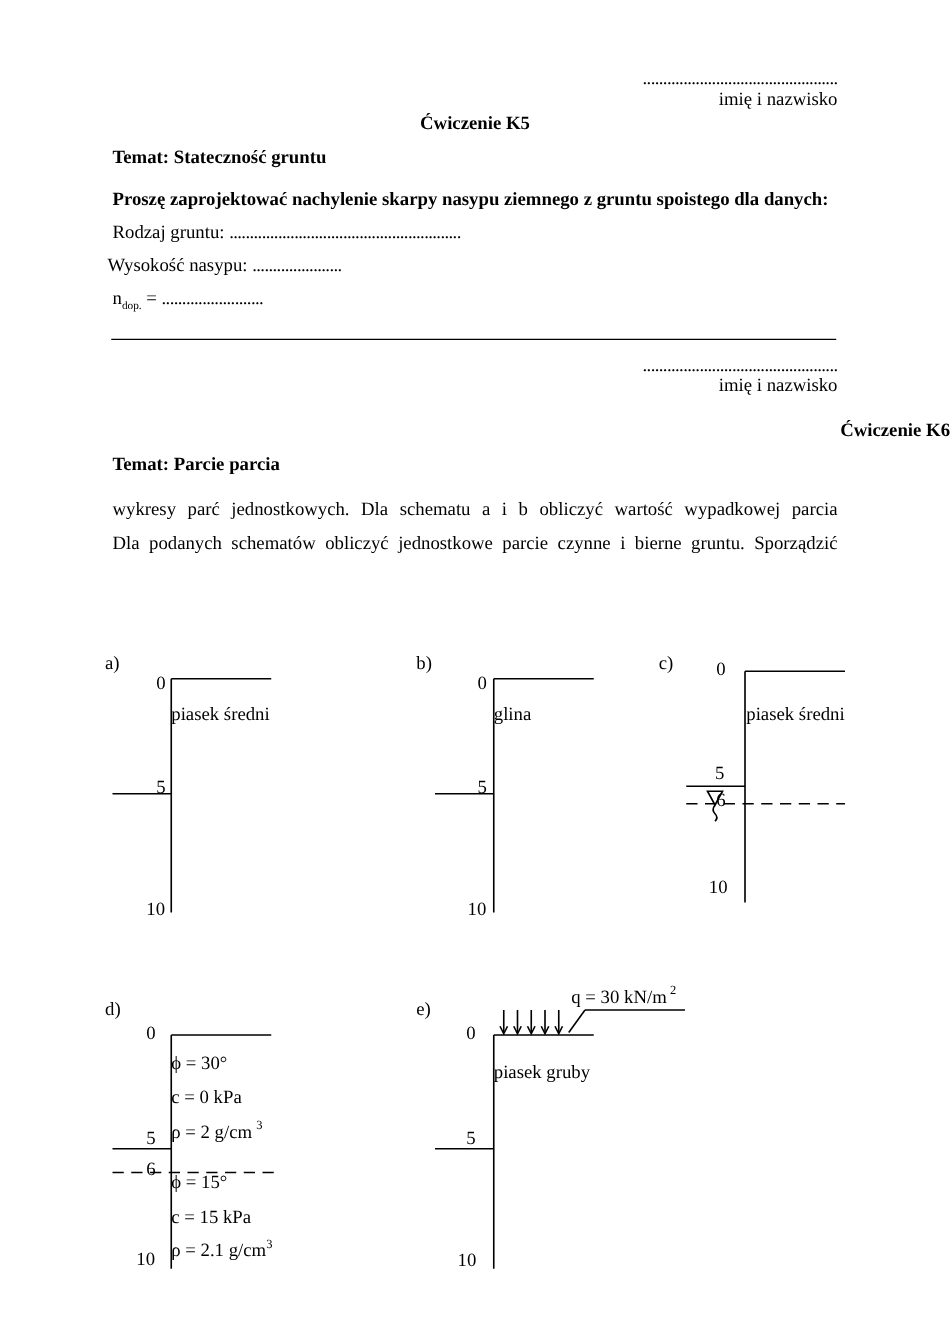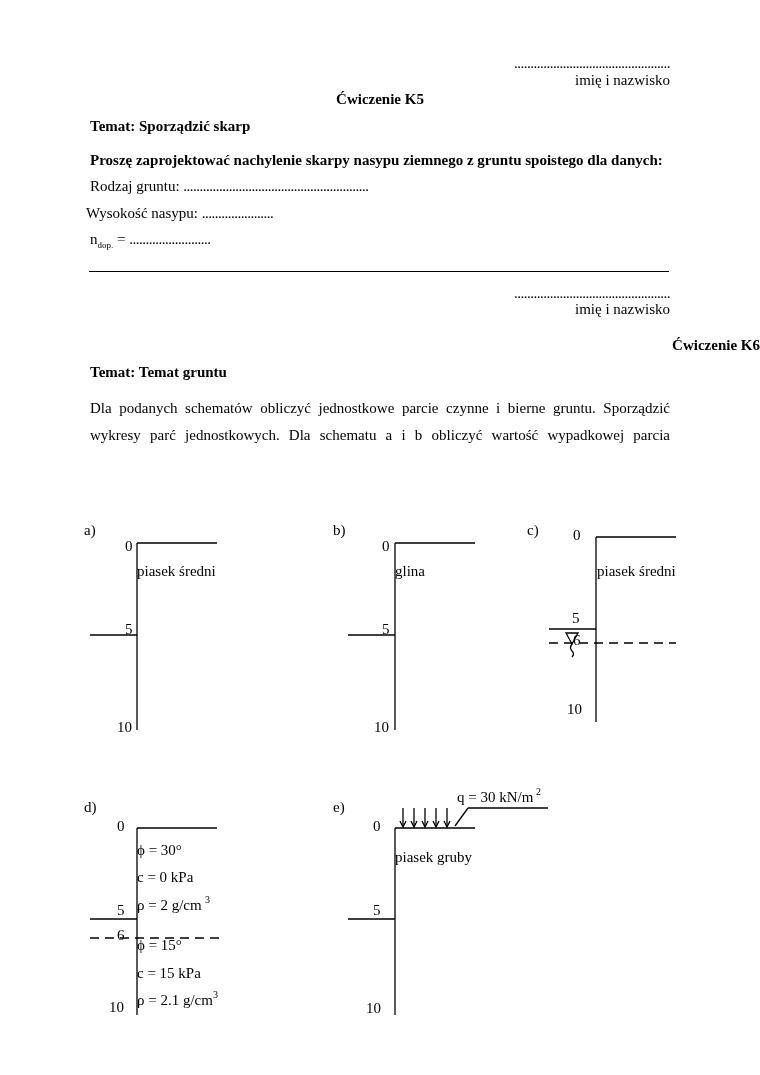--- a/index.html
+++ b/index.html
@@ -15,21 +15,21 @@
   svg { position: absolute; left: 0; top: 0; }
   svg text { font-family: "Liberation Serif", serif; font-size: 15px; fill: #000; }
   svg .sup { font-size: 10px; }
 </style>
 </head>
 <body>
 
 <div class="abs right" style="right:90px; top:55px; letter-spacing:-0.5px;">................................................</div>
 <div class="abs right" style="right:90px; top:72px;">imię i nazwisko</div>
 <div class="abs center bold" style="left:0; width:760px; top:91px;">Ćwiczenie K5</div>
-<div class="abs bold" style="left:90px; top:118px;">Temat: Sporządzić skarp</div>
+<div class="abs bold" style="left:90px; top:118px;">Temat: Stateczność gruntu</div>
 <div class="abs" style="left:90px; top:152px;font-weight:bold;">Proszę zaprojektować nachylenie skarpy nasypu ziemnego z gruntu spoistego dla danych:</div>
 
 <div class="abs" style="left:90px; top:178px;">
   <span>Rodzaj gruntu:</span>
   <span style="letter-spacing:-0.5px;">.........................................................</span>
 </div>
 <div class="abs" style="left:86px; top:205px;">
   <span>Wysokość nasypu:</span>
   <span style="letter-spacing:-0.5px;">......................</span>
 </div>
@@ -37,25 +37,25 @@
   <span>n</span><sub>dop.</sub>
   <span>=</span>
   <span style="letter-spacing:-0.5px;">.........................</span>
 </div>
 
 <div class="hr" style="top:271px;"></div>
 
 <div class="abs right" style="right:90px; top:285px; letter-spacing:-0.5px;">................................................</div>
 <div class="abs right" style="right:90px; top:301px;">imię i nazwisko</div>
 <div class="abs center bold" style="left:0; width:760px; top:337px;text-align:right;">Ćwiczenie K6</div>
-<div class="abs bold" style="left:90px; top:364px;">Temat: Temat gruntu</div>
+<div class="abs bold" style="left:90px; top:364px;">Temat: Parcie parcia</div>
 
 <div class="para" style="top:395px;">
+  <div style="text-align:justify; text-align-last:justify;">wykresy parć jednostkowych. Dla schematu a i b obliczyć wartość wypadkowej parcia</div>
   <div style="text-align:justify; text-align-last:justify;">Dla podanych schematów obliczyć jednostkowe parcie czynne i bierne gruntu. Sporządzić</div>
-  <div style="text-align:justify; text-align-last:justify;">wykresy parć jednostkowych. Dla schematu a i b obliczyć wartość wypadkowej parcia</div>
 </div>
 
 <svg width="760" height="1075" viewBox="0 0 760 1075">
   <g stroke="#000" stroke-width="1.3" fill="none">
 
     <g>
       <line x1="137" y1="543" x2="137" y2="730"></line>
       <line x1="137" y1="543" x2="217" y2="543"></line>
       <line x1="90" y1="635" x2="137" y2="635"></line>
     </g>

